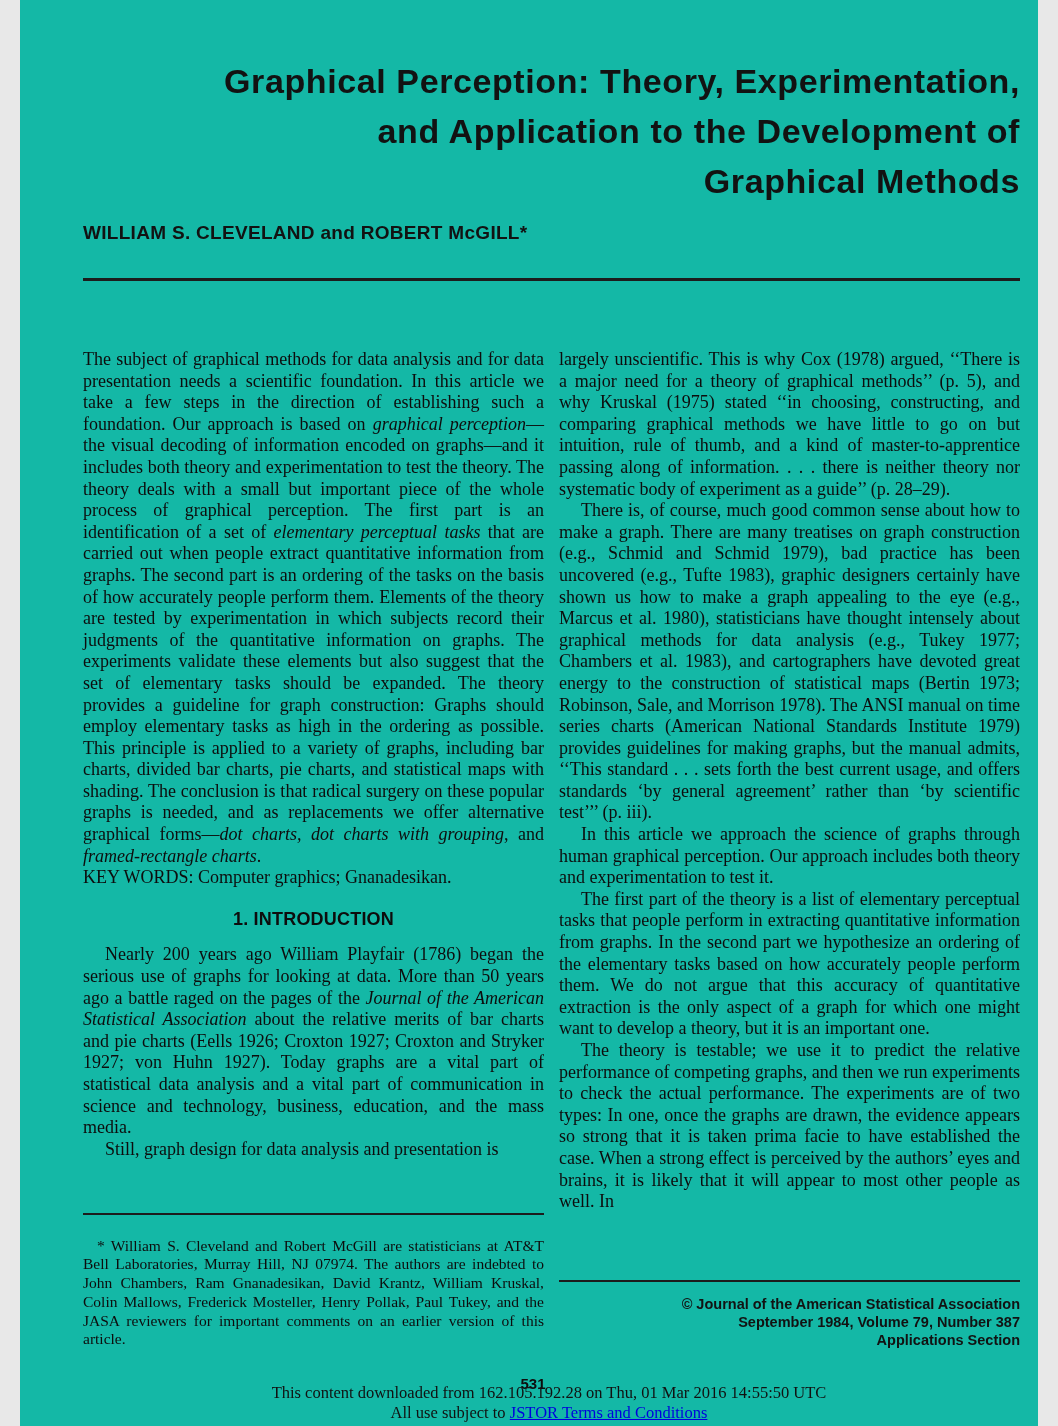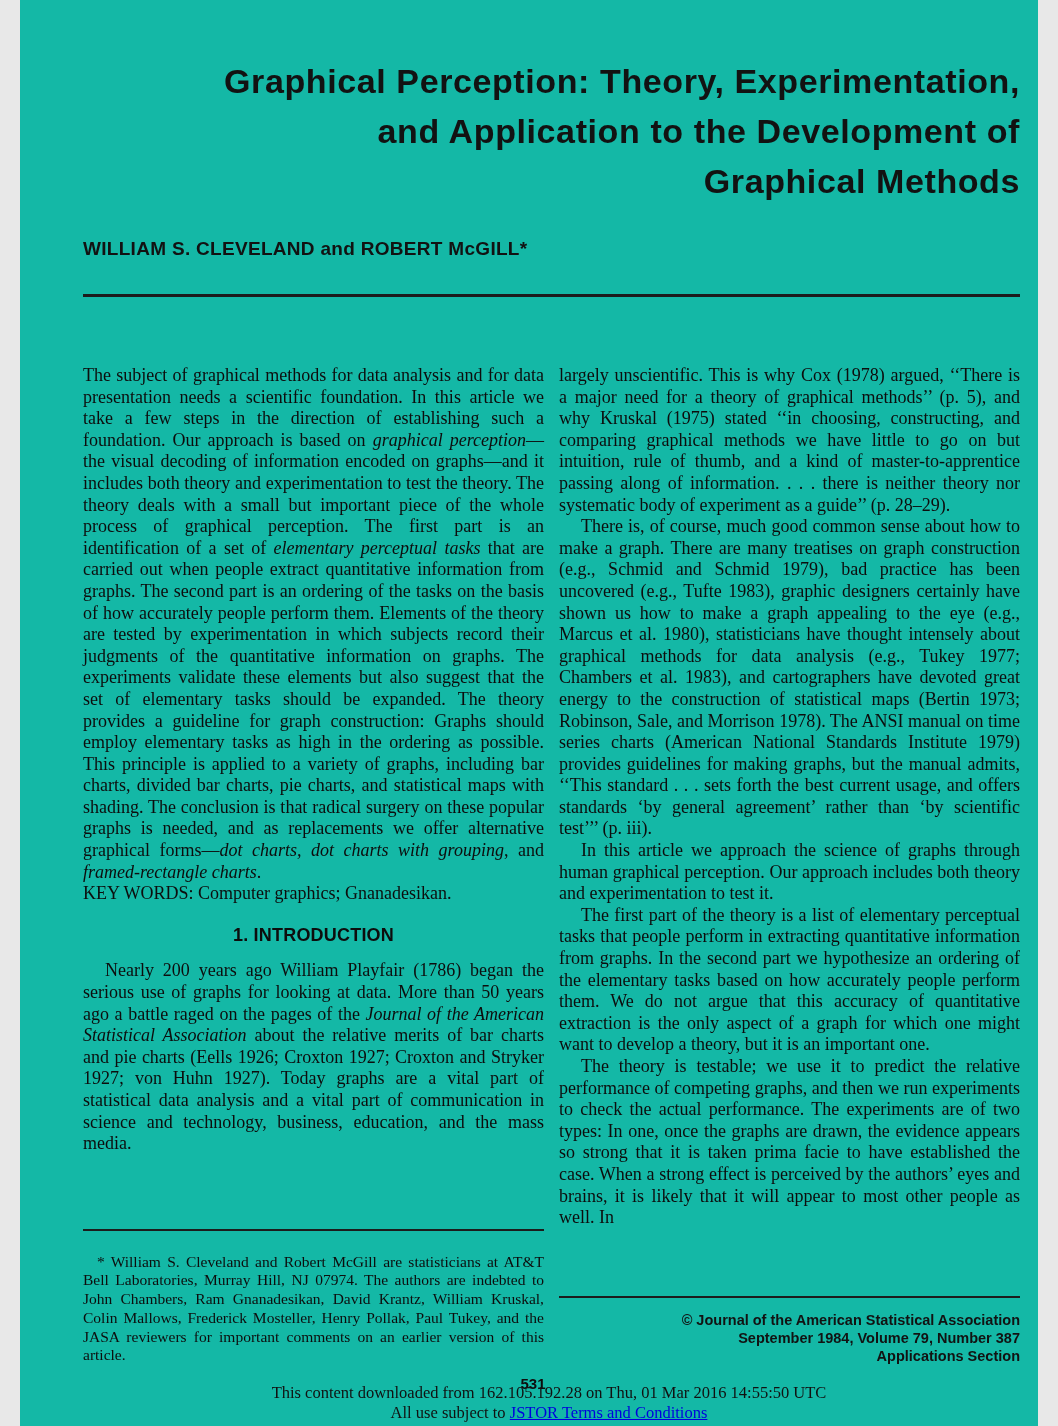--- a/index.html
+++ b/index.html
@@ -7,21 +7,21 @@
     width:1018px;height:1426px;background:#14b8a6;position:relative;
     margin:0 auto;overflow:hidden;color:#0d0d0d;
   }
   .content{position:absolute;left:63px;width:937px;top:0;}
   .title{
     font-family:"Liberation Sans",sans-serif;font-weight:bold;
     font-size:34px;line-height:50px;letter-spacing:.6px;
     text-align:right;margin-top:56px;color:#121212;
   }
   .authors{
-    margin-top:32px;font-family:"Liberation Sans",sans-serif;font-weight:bold;
+    margin-top:16px;font-family:"Liberation Sans",sans-serif;font-weight:bold;
     font-size:19px;letter-spacing:.3px;color:#121212;
   }
   .rule{border-top:3px solid #1c1c1c;margin-top:34px;}
   .columns{display:flex;gap:15px;margin-top:68px;height:1000px;}
   .col{
     flex:1;display:flex;flex-direction:column;
     font-family:"Liberation Serif",serif;font-size:18px;line-height:21.6px;
     text-align:justify;
   }
   .col p{margin:0;}
@@ -71,20 +71,21 @@
 
       <div class="col">
         <p><span>The subject of graphical methods for data analysis and for data presentation needs a scientific foundation. In this article we take a few steps in the direction of establishing such a foundation. Our approach is based on </span><span class="it">graphical perception</span><span>—the visual decoding of information encoded on graphs—and it includes both theory and experimentation to test the theory. The theory deals with a small but important piece of the whole process of graphical perception. The first part is an identification of a set of </span><span class="it">elementary perceptual tasks</span><span> that are carried out when people extract quantitative information from graphs. The second part is an ordering of the tasks on the basis of how accurately people perform them. Elements of the theory are tested by experimentation in which subjects record their judgments of the quantitative information on graphs. The experiments validate these elements but also suggest that the set of elementary tasks should be expanded. The theory provides a guideline for graph construction: Graphs should employ elementary tasks as high in the ordering as possible. This principle is applied to a variety of graphs, including bar charts, divided bar charts, pie charts, and statistical maps with shading. The conclusion is that radical surgery on these popular graphs is needed, and as replacements we offer alternative graphical forms—</span><span class="it">dot charts, dot charts with grouping</span><span>, and </span><span class="it">framed-rectangle charts</span><span>.</span></p>
 
         <p class="keywords">KEY WORDS: Computer graphics; Gnanadesikan.</p>
 
         <div class="section-heading">1. INTRODUCTION</div>
 
         <p class="indent"><span>Nearly 200 years ago William Playfair (1786) began the serious use of graphs for looking at data. More than 50 years ago a battle raged on the pages of the </span><span class="it">Journal of the American Statistical Association</span><span> about the relative merits of bar charts and pie charts (Eells 1926; Croxton 1927; Croxton and Stryker 1927; von Huhn 1927). Today graphs are a vital part of statistical data analysis and a vital part of communication in science and technology, business, education, and the mass media.</span></p>
 
+        <p class="indent">Still, graph design for data analysis and presentation is</p>
 
         <div class="footnote-block">
           <div class="footnote-rule"></div>
           <p class="footnote">* William S. Cleveland and Robert McGill are statisticians at AT&amp;T Bell Laboratories, Murray Hill, NJ 07974. The authors are indebted to John Chambers, Ram Gnanadesikan, David Krantz, William Kruskal, Colin Mallows, Frederick Mosteller, Henry Pollak, Paul Tukey, and the JASA reviewers for important comments on an earlier version of this article.</p>
         </div>
       </div>
 
       <div class="col">
         <p>largely unscientific. This is why Cox (1978) argued, ‘‘There is a major need for a theory of graphical methods’’ (p. 5), and why Kruskal (1975) stated ‘‘in choosing, constructing, and comparing graphical methods we have little to go on but intuition, rule of thumb, and a kind of master-to-apprentice passing along of information. . . . there is neither theory nor systematic body of experiment as a guide’’ (p. 28–29).</p>
         <p class="indent">There is, of course, much good common sense about how to make a graph. There are many treatises on graph construction (e.g., Schmid and Schmid 1979), bad practice has been uncovered (e.g., Tufte 1983), graphic designers certainly have shown us how to make a graph appealing to the eye (e.g., Marcus et al. 1980), statisticians have thought intensely about graphical methods for data analysis (e.g., Tukey 1977; Chambers et al. 1983), and cartographers have devoted great energy to the construction of statistical maps (Bertin 1973; Robinson, Sale, and Morrison 1978). The ANSI manual on time series charts (American National Standards Institute 1979) provides guidelines for making graphs, but the manual admits, ‘‘This standard . . . sets forth the best current usage, and offers standards ‘by general agreement’ rather than ‘by scientific test’’’ (p. iii).</p>

